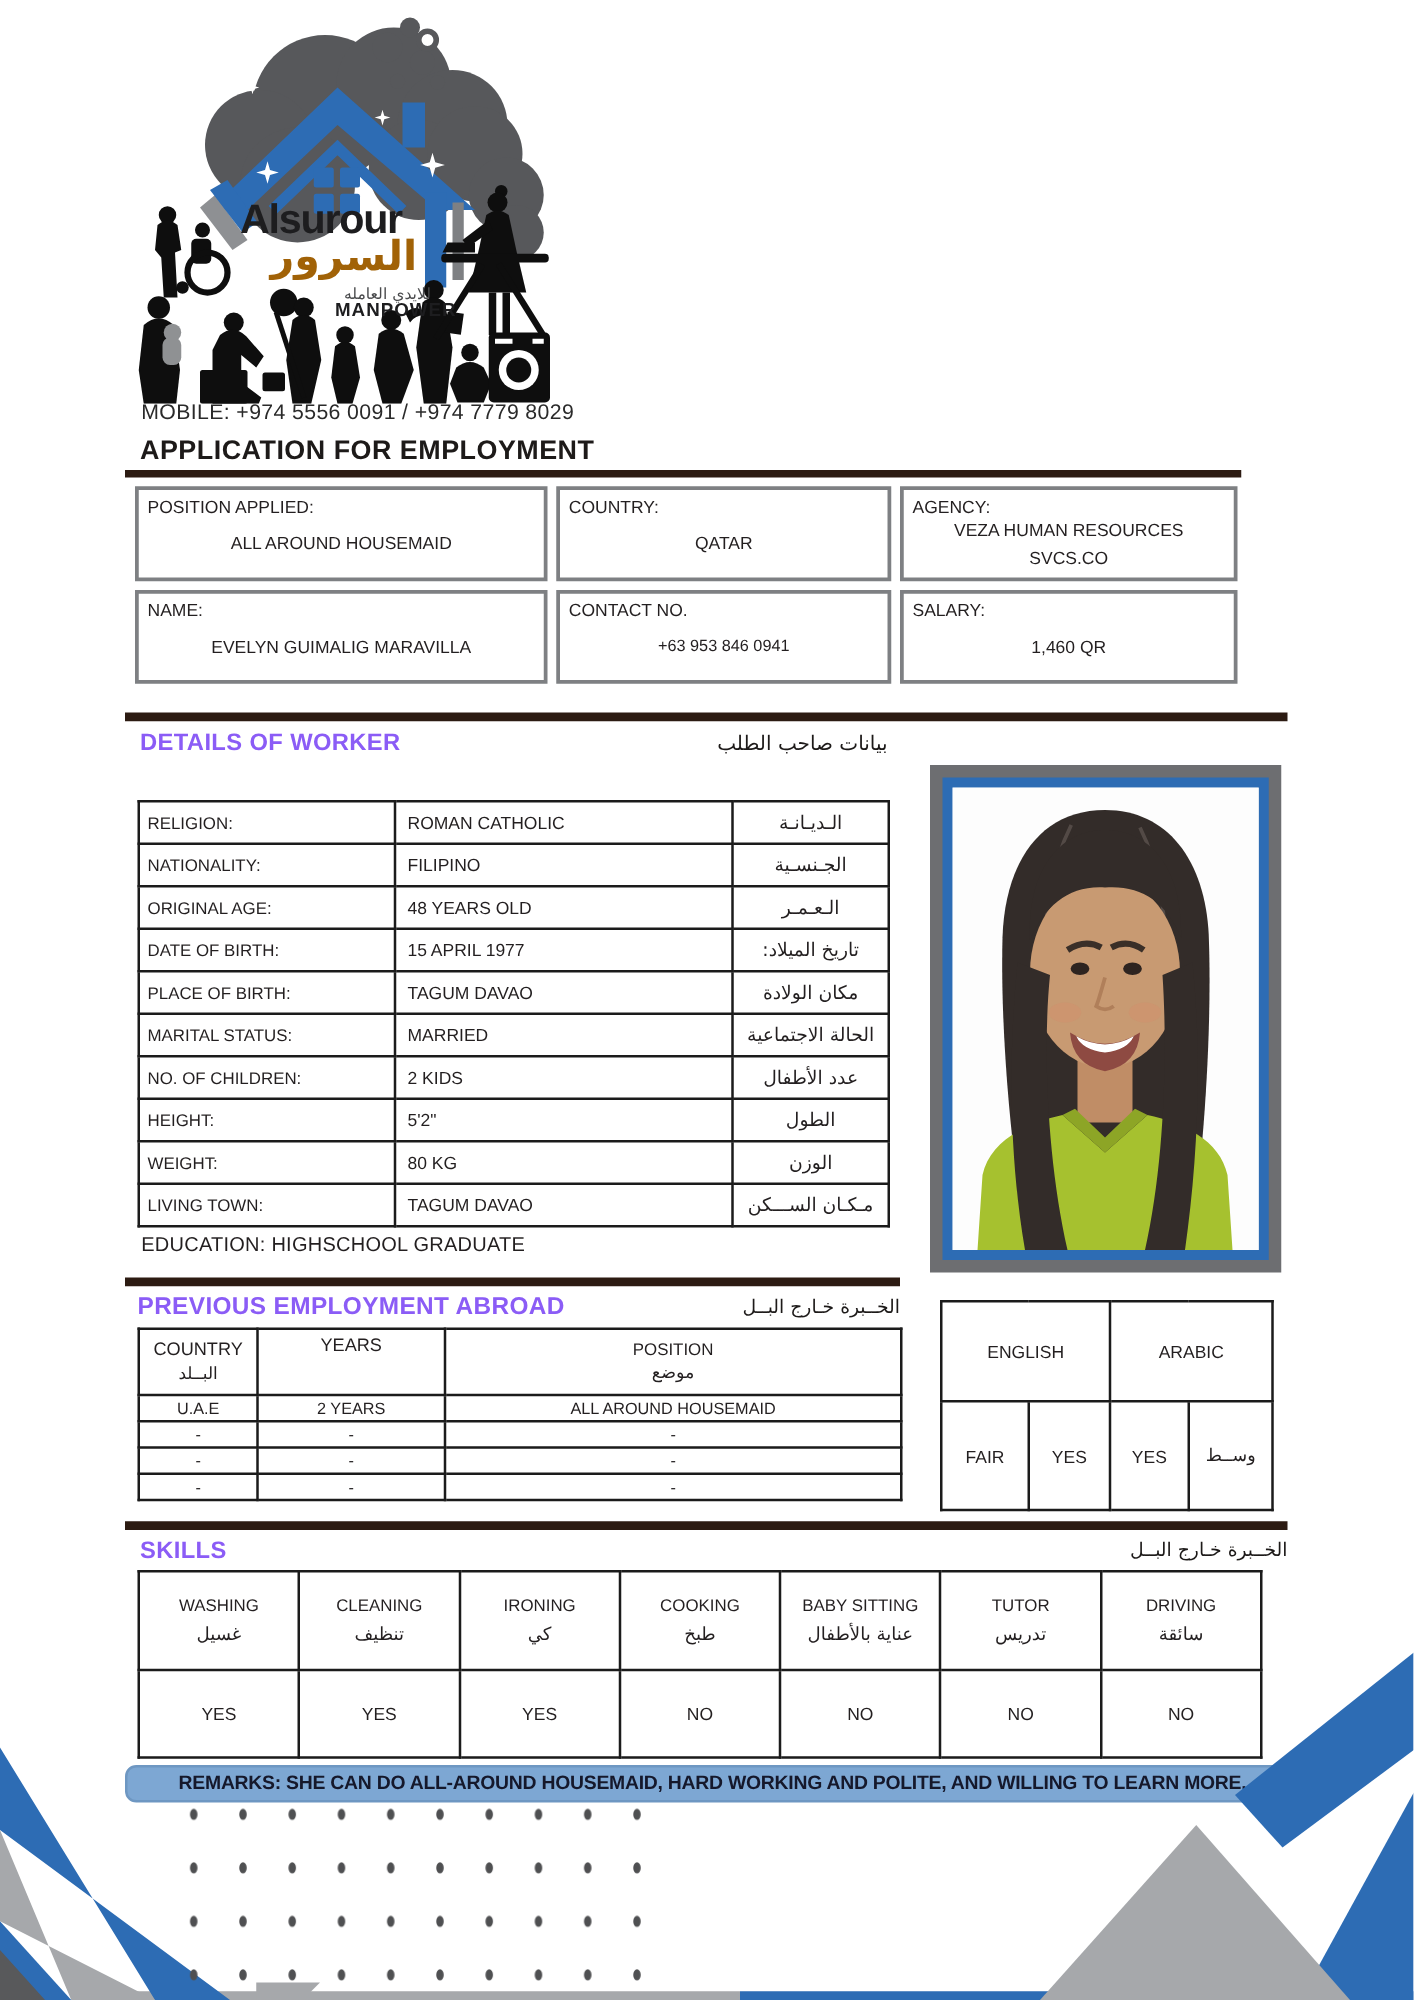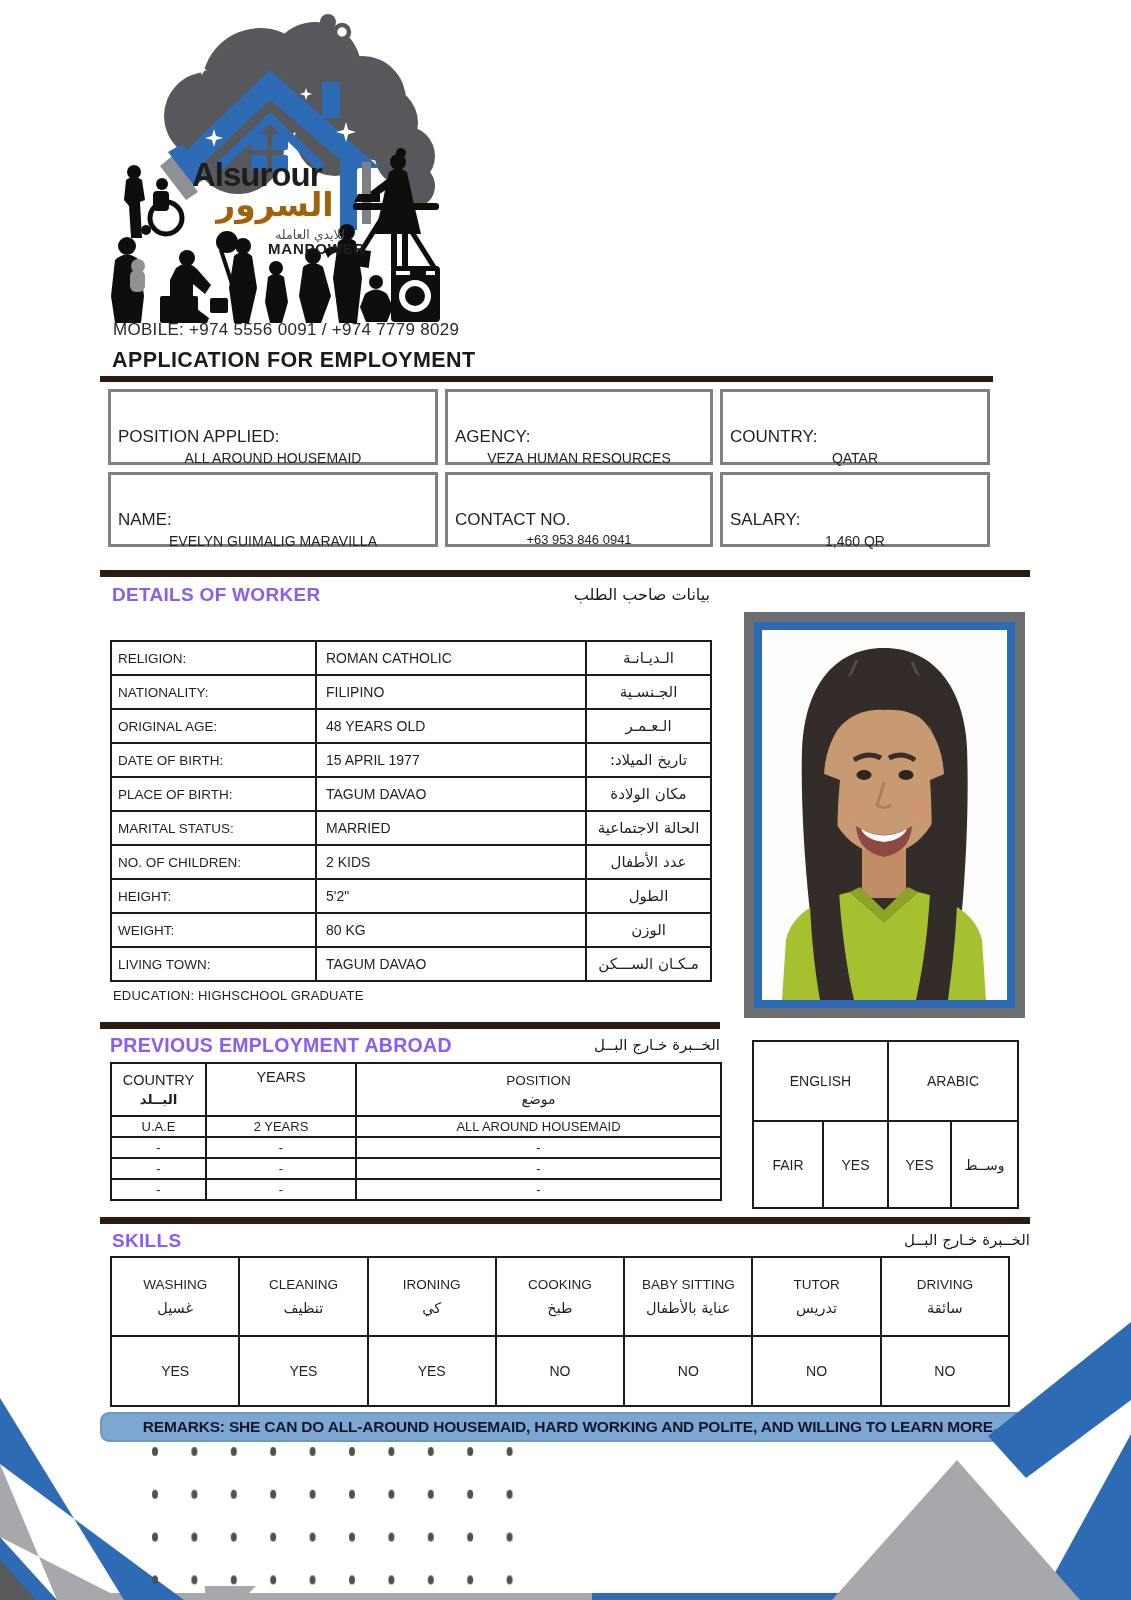--- a/index.html
+++ b/index.html
@@ -14,47 +14,47 @@
   .rule{background:#2c1b12;}
   .rule1{left:100px;top:376px;width:893px;height:6px;}
   .rule2{left:100px;top:570px;width:930px;height:7px;}
   .rule3{left:100px;top:1022px;width:620px;height:7px;}
   .rule4{left:100px;top:1217px;width:930px;height:7px;}
 
   
   .app-table{left:108px;top:389px;width:884px;display:grid;
              grid-template-columns:330px 268px 270px;grid-template-rows:76px 75px;gap:7px;}
   .app-cell{border:3px solid #7e8083;background:#fff;display:flex;flex-direction:column;}
-  .app-label{font-size:17px;padding:5px 0 0 7px;margin-top:30px;}
+  .app-label{font-size:14px;padding:5px 0 0 7px;}
   .app-value{flex:1;display:flex;align-items:center;justify-content:center;font-size:14px;text-align:center;padding:0 18px 6px 18px;line-height:1.6;}
 
   
   .sec-head{font-size:19px;font-weight:bold;letter-spacing:.3px;color:#8b5cf6;}
   .sec-head-ar{font-size:16px;font-weight:normal;text-align:right;color:#1d1a19;}
 
   
   table{border-collapse:collapse;}
   .details-table{left:110px;top:640px;width:600px;table-layout:fixed;}
   .details-table td{border:2px solid #1b1b1b;height:30px;font-size:13.5px;overflow:hidden;white-space:nowrap;}
   .details-table .lbl{padding-left:6px;}
   .details-table .val{padding-left:9px;font-size:14px;}
   .details-table .arv{font-size:15px;text-align:center;padding:0 6px;}
-  .education-line{left:113px;top:988px;font-size:13px;letter-spacing:.2px;}
+  .education-line{left:113px;top:988px;font-size:16px;letter-spacing:.2px;}
 
   
   .photo-frame{left:744px;top:612px;width:281px;height:406px;background:#6d6e71;padding:10px;box-sizing:border-box;}
   .photo-inner{width:100%;height:100%;background:#2d6cb4;padding:8px;box-sizing:border-box;}
   .photo-body{width:100%;height:100%;background:#fdfdfd;overflow:hidden;}
 
   
   .prev-table{left:110px;top:1062px;width:610px;table-layout:fixed;}
   .prev-table td,.prev-table th{border:2px solid #1b1b1b;text-align:center;font-weight:normal;}
   .prev-table .hrow td{height:46px;font-size:14.5px;line-height:1.25;}
   .prev-table .drow td{height:17px;font-size:13px;}
-  .prev-table .hr-ar{font-size:13.5px;font-weight:bold;}
+  .prev-table .hr-ar{font-size:13.5px;font-weight:normal;}
 
   
   .lang-table{left:752px;top:1040px;width:267px;table-layout:fixed;border-radius:30px;}
   .lang-table td{border:2px solid #1b1b1b;text-align:center;font-size:14px;}
   .lang-top td{height:76px;}
   .lang-bot td{height:83px;}
 
   
   .skills-table{left:110px;top:1256px;width:900px;table-layout:fixed;}
   .skills-table td{border:2px solid #1b1b1b;text-align:center;}
@@ -196,26 +196,26 @@
   <div class="abs mobile-line">MOBILE: +974 5556 0091 / +974 7779 8029</div>
   <div class="abs doc-title">APPLICATION FOR EMPLOYMENT</div>
   <div class="abs rule rule1"></div>
 
   <div class="abs app-table">
     <div class="app-cell">
       <div class="app-label">POSITION APPLIED:</div>
       <div class="app-value">ALL AROUND HOUSEMAID</div>
     </div>
     <div class="app-cell">
+      <div class="app-label">COUNTRY:</div>
+      <div class="app-value">QATAR</div>
+    </div>
+    <div class="app-cell">
       <div class="app-label">AGENCY:</div>
       <div class="app-value" style="padding:0 26px 6px 26px">VEZA HUMAN RESOURCES SVCS.CO</div>
-    </div>
-    <div class="app-cell">
-      <div class="app-label">COUNTRY:</div>
-      <div class="app-value">QATAR</div>
     </div>
     <div class="app-cell">
       <div class="app-label">NAME:</div>
       <div class="app-value">EVELYN GUIMALIG MARAVILLA</div>
     </div>
     <div class="app-cell">
       <div class="app-label">CONTACT NO.</div>
       <div class="app-value" style="font-size:13px">+63 953 846 0941</div>
     </div>
     <div class="app-cell">

